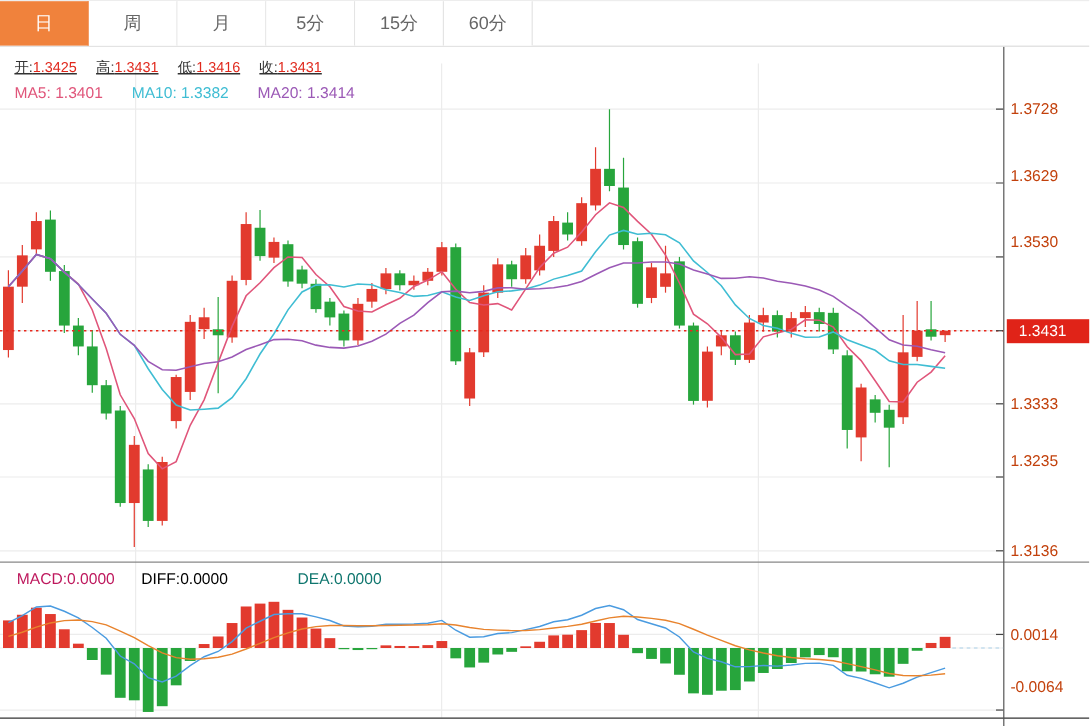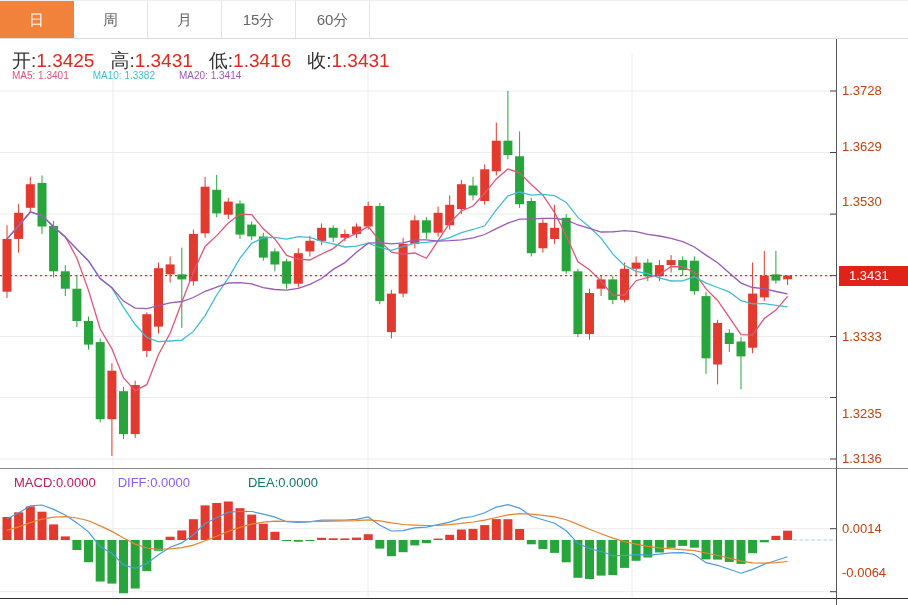--- a/index.html
+++ b/index.html
@@ -6,44 +6,45 @@
   .app{position:relative;width:908px;height:605px;background:#fff;overflow:hidden;
        font-family:"Liberation Sans","DejaVu Sans",sans-serif;}
   .tabbar{display:flex;height:39px;box-sizing:border-box;border-top:1px solid #ededed;
           border-bottom:1px solid #dcdcdc;background:#fff;}
   .tab{width:74px;box-sizing:border-box;text-align:center;line-height:37px;font-size:15px;
        color:#666;border-right:1px solid #e4e4e4;background:#fff;cursor:pointer;}
   .tab.active{background:#f0823c;color:#fff;border-right:1px solid #f0823c;}
   .tab-spacer{flex:1;}
   .chart-wrap{position:relative;width:908px;height:566px;}
   .chart-wrap svg{position:absolute;left:0;top:0;}
-  .ohlc-row{position:absolute;left:12px;top:9px;font-size:19px;white-space:nowrap;}
+  .ohlc-row{position:absolute;left:12px;top:9px;font-size:12px;white-space:nowrap;text-decoration:underline;}
   .ohlc-row .lbl{color:#333;}
   .ohlc-row .val{color:#e0281c;margin-right:16px;}
-  .ma-row{position:absolute;left:12px;top:31px;font-size:10px;white-space:nowrap;}
+  .ma-row{position:absolute;left:12px;top:31px;font-size:13px;white-space:nowrap;}
   .ma5{color:#e0557a;margin-right:24px;}
   .ma10{color:#3fbdd3;margin-right:24px;}
   .ma20{color:#9b59b6;}
   .macd-row{position:absolute;left:14px;top:436px;font-size:13px;white-space:nowrap;}
   .macd-v{color:#be185d;margin-right:22px;}
-  .diff-v{color:#8b5cf6;margin-right:22px;}
+  .diff-v{color:#000000;margin-right:22px;}
   .dea-v{color:#0f766e;margin-left:36px;}
   .y-label,.m-label{position:absolute;left:842px;font-size:13px;color:#c2410c;line-height:18px;}
   .price-tag{position:absolute;left:839px;width:69px;height:20px;background:#e02318;color:#fff;
              font-size:13px;line-height:20px;padding-left:10px;box-sizing:border-box;}
 </style>
 </head>
 <body>
 
 <div class="app">
 
   <div class="tabbar">
     <div class="tab active">日</div>
     <div class="tab">周</div>
     <div class="tab">月</div>
+    <div class="tab">5分</div>
     <div class="tab">15分</div>
     <div class="tab">60分</div>
     <div class="tab-spacer"></div>
   </div>
 
   <div class="chart-wrap">
     <svg id="chart" width="908" height="566">
         <line x1="0" y1="52.0" x2="836" y2="52.0" stroke="#ececec"></line>
         <line x1="0" y1="113.5" x2="836" y2="113.5" stroke="#ececec"></line>
         <line x1="0" y1="175.1" x2="836" y2="175.1" stroke="#ececec"></line>
@@ -292,20 +293,20 @@
 
     <div class="macd-row">
       <span class="macd-v">MACD:0.0000</span><span class="diff-v">DIFF:0.0000</span><span class="dea-v">DEA:0.0000</span>
     </div>
 
     <span class="y-label" style="top: 43px;">1.3728</span>
     <span class="y-label" style="top: 99px;">1.3629</span>
     <span class="y-label" style="top: 154px;">1.3530</span>
     <span class="y-label" style="top: 227.622px;">1.3431</span>
     <span class="y-label" style="top: 288.541px;">1.3333</span>
-    <span class="y-label" style="top: 366px; text-align: center;">1.3235</span>
+    <span class="y-label" style="top: 336px; text-align: center;">1.3235</span>
     <span class="y-label" style="top: 411px;">1.3136</span>
     <span class="m-label" style="top: 480.692px;">0.0014</span>
     <span class="m-label" style="top: 525px;">-0.0064</span>
 
     <div class="price-tag" style="top: 226.622px;">1.3431</div>
   </div>
 </div>
 
 </body></html>

